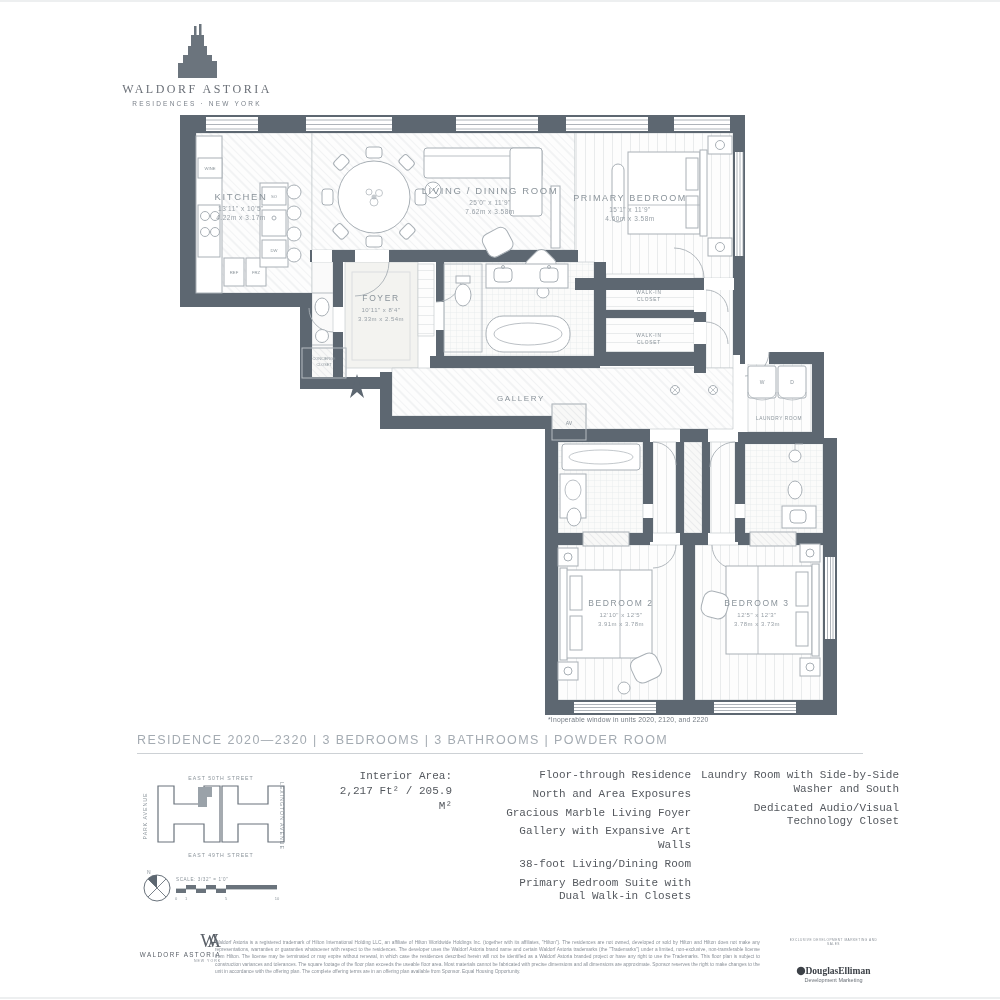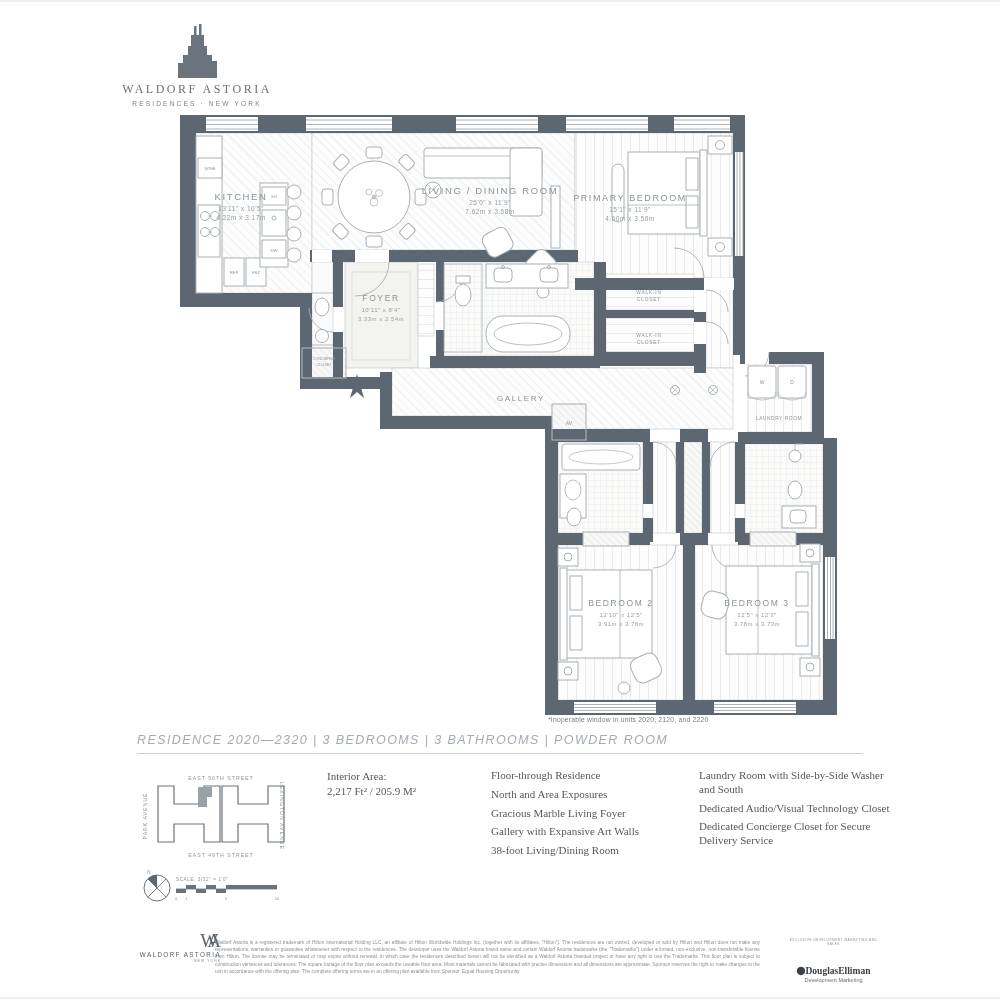--- a/index.html
+++ b/index.html
@@ -12,24 +12,24 @@
   .logo .mark{display:block;margin:0 auto 4px auto;}
   .logo .name{font-family:"Liberation Serif",serif;font-size:12px;letter-spacing:2.5px;color:#6b7078;}
   .logo .sub{font-size:6.5px;letter-spacing:2.2px;color:#7b828b;margin-top:3px;}
   
   svg text{fill:#8b949b;}
   .roomname{font-family:"Liberation Sans",sans-serif;letter-spacing:1.6px;}
   .dims{font-family:"Liberation Sans",sans-serif;letter-spacing:.5px;fill:#98a0a7;}
   .tiny{font-family:"Liberation Sans",sans-serif;fill:#8b949b;}
   .footnote{left:548px;top:716px;width:260px;font-size:6.8px;color:#767d85;letter-spacing:.2px;}
   
-  .titleline{left:137px;top:733px;width:740px;font-size:12.5px;letter-spacing:1.4px;color:#a4abb2;font-style:italic;}
+  .titleline{left:137px;top:733px;width:740px;font-size:12.5px;letter-spacing:1.4px;color:#a4abb2;}
   .rule{left:137px;top:753px;width:726px;height:1px;background:#cdd1d5;}
   
-  .serif{font-family:Liberation Serif, serif;color:#54585e;}
+  .serif{font-family:Liberation Mono, monospace;color:#54585e;text-align:right;}
   .interior{left:327px;top:769px;width:125px;font-size:11px;line-height:1.35;}
   .feats{font-size:11px;line-height:1.25;margin-left:36px;}
   .feats .feat{margin-bottom:5px;}
   .f1{left:455px;top:769px;width:200px;}
   .f2{left:663px;top:769px;width:200px;}
   
   .flogo{left:133px;top:933px;width:88px;text-align:right;color:#5b6169;}
   .flogo .mono{font-family:"Liberation Serif",serif;font-size:19px;line-height:16px;}
   .flogo .mono .a{margin-left:-11px;}
   .flogo .bn{font-size:6.3px;letter-spacing:1.4px;margin-top:2px;}
@@ -451,26 +451,26 @@
   <div>Interior Area:</div>
   <div>2,217 Ft² / 205.9 M²</div>
 </div>
 
 <div class="abs feats serif f1">
   <div class="feat">Floor-through Residence</div>
   <div class="feat">North and Area Exposures</div>
   <div class="feat">Gracious Marble Living Foyer</div>
   <div class="feat">Gallery with Expansive Art Walls</div>
   <div class="feat">38-foot Living/Dining Room</div>
+  <div class="feat">Primary Bedroom Suite with Dual Walk-in Closets</div>
 </div>
 
 <div class="abs feats serif f2">
   <div class="feat">Laundry Room with Side-by-Side Washer and South</div>
   <div class="feat">Dedicated Audio/Visual Technology Closet</div>
-  <div class="feat">Dedicated Concierge Closet for Secure Delivery Service</div>
 </div>
 
 <div class="abs flogo">
   <div class="mono"><span>W</span><span class="a">A</span></div>
   <div class="bn">WALDORF ASTORIA</div>
   <div class="bc">NEW YORK</div>
 </div>
 
 <div class="abs legal">Waldorf Astoria is a registered trademark of Hilton International Holding LLC, an affiliate of Hilton Worldwide Holdings Inc. (together with its affiliates, "Hilton"). The residences are not owned, developed or sold by Hilton and Hilton does not make any representations, warranties or guaranties whatsoever with respect to the residences. The developer uses the Waldorf Astoria brand name and certain Waldorf Astoria trademarks (the "Trademarks") under a limited, non-exclusive, non-transferable license from Hilton. The license may be terminated or may expire without renewal, in which case the residences described herein will not be identified as a Waldorf Astoria branded project or have any right to use the Trademarks. This floor plan is subject to construction variances and tolerances. The square footage of the floor plan exceeds the useable floor area. Most materials cannot be fabricated with precise dimensions and all dimensions are approximate. Sponsor reserves the right to make changes to the unit in accordance with the offering plan. The complete offering terms are in an offering plan available from Sponsor. Equal Housing Opportunity.</div>
 

